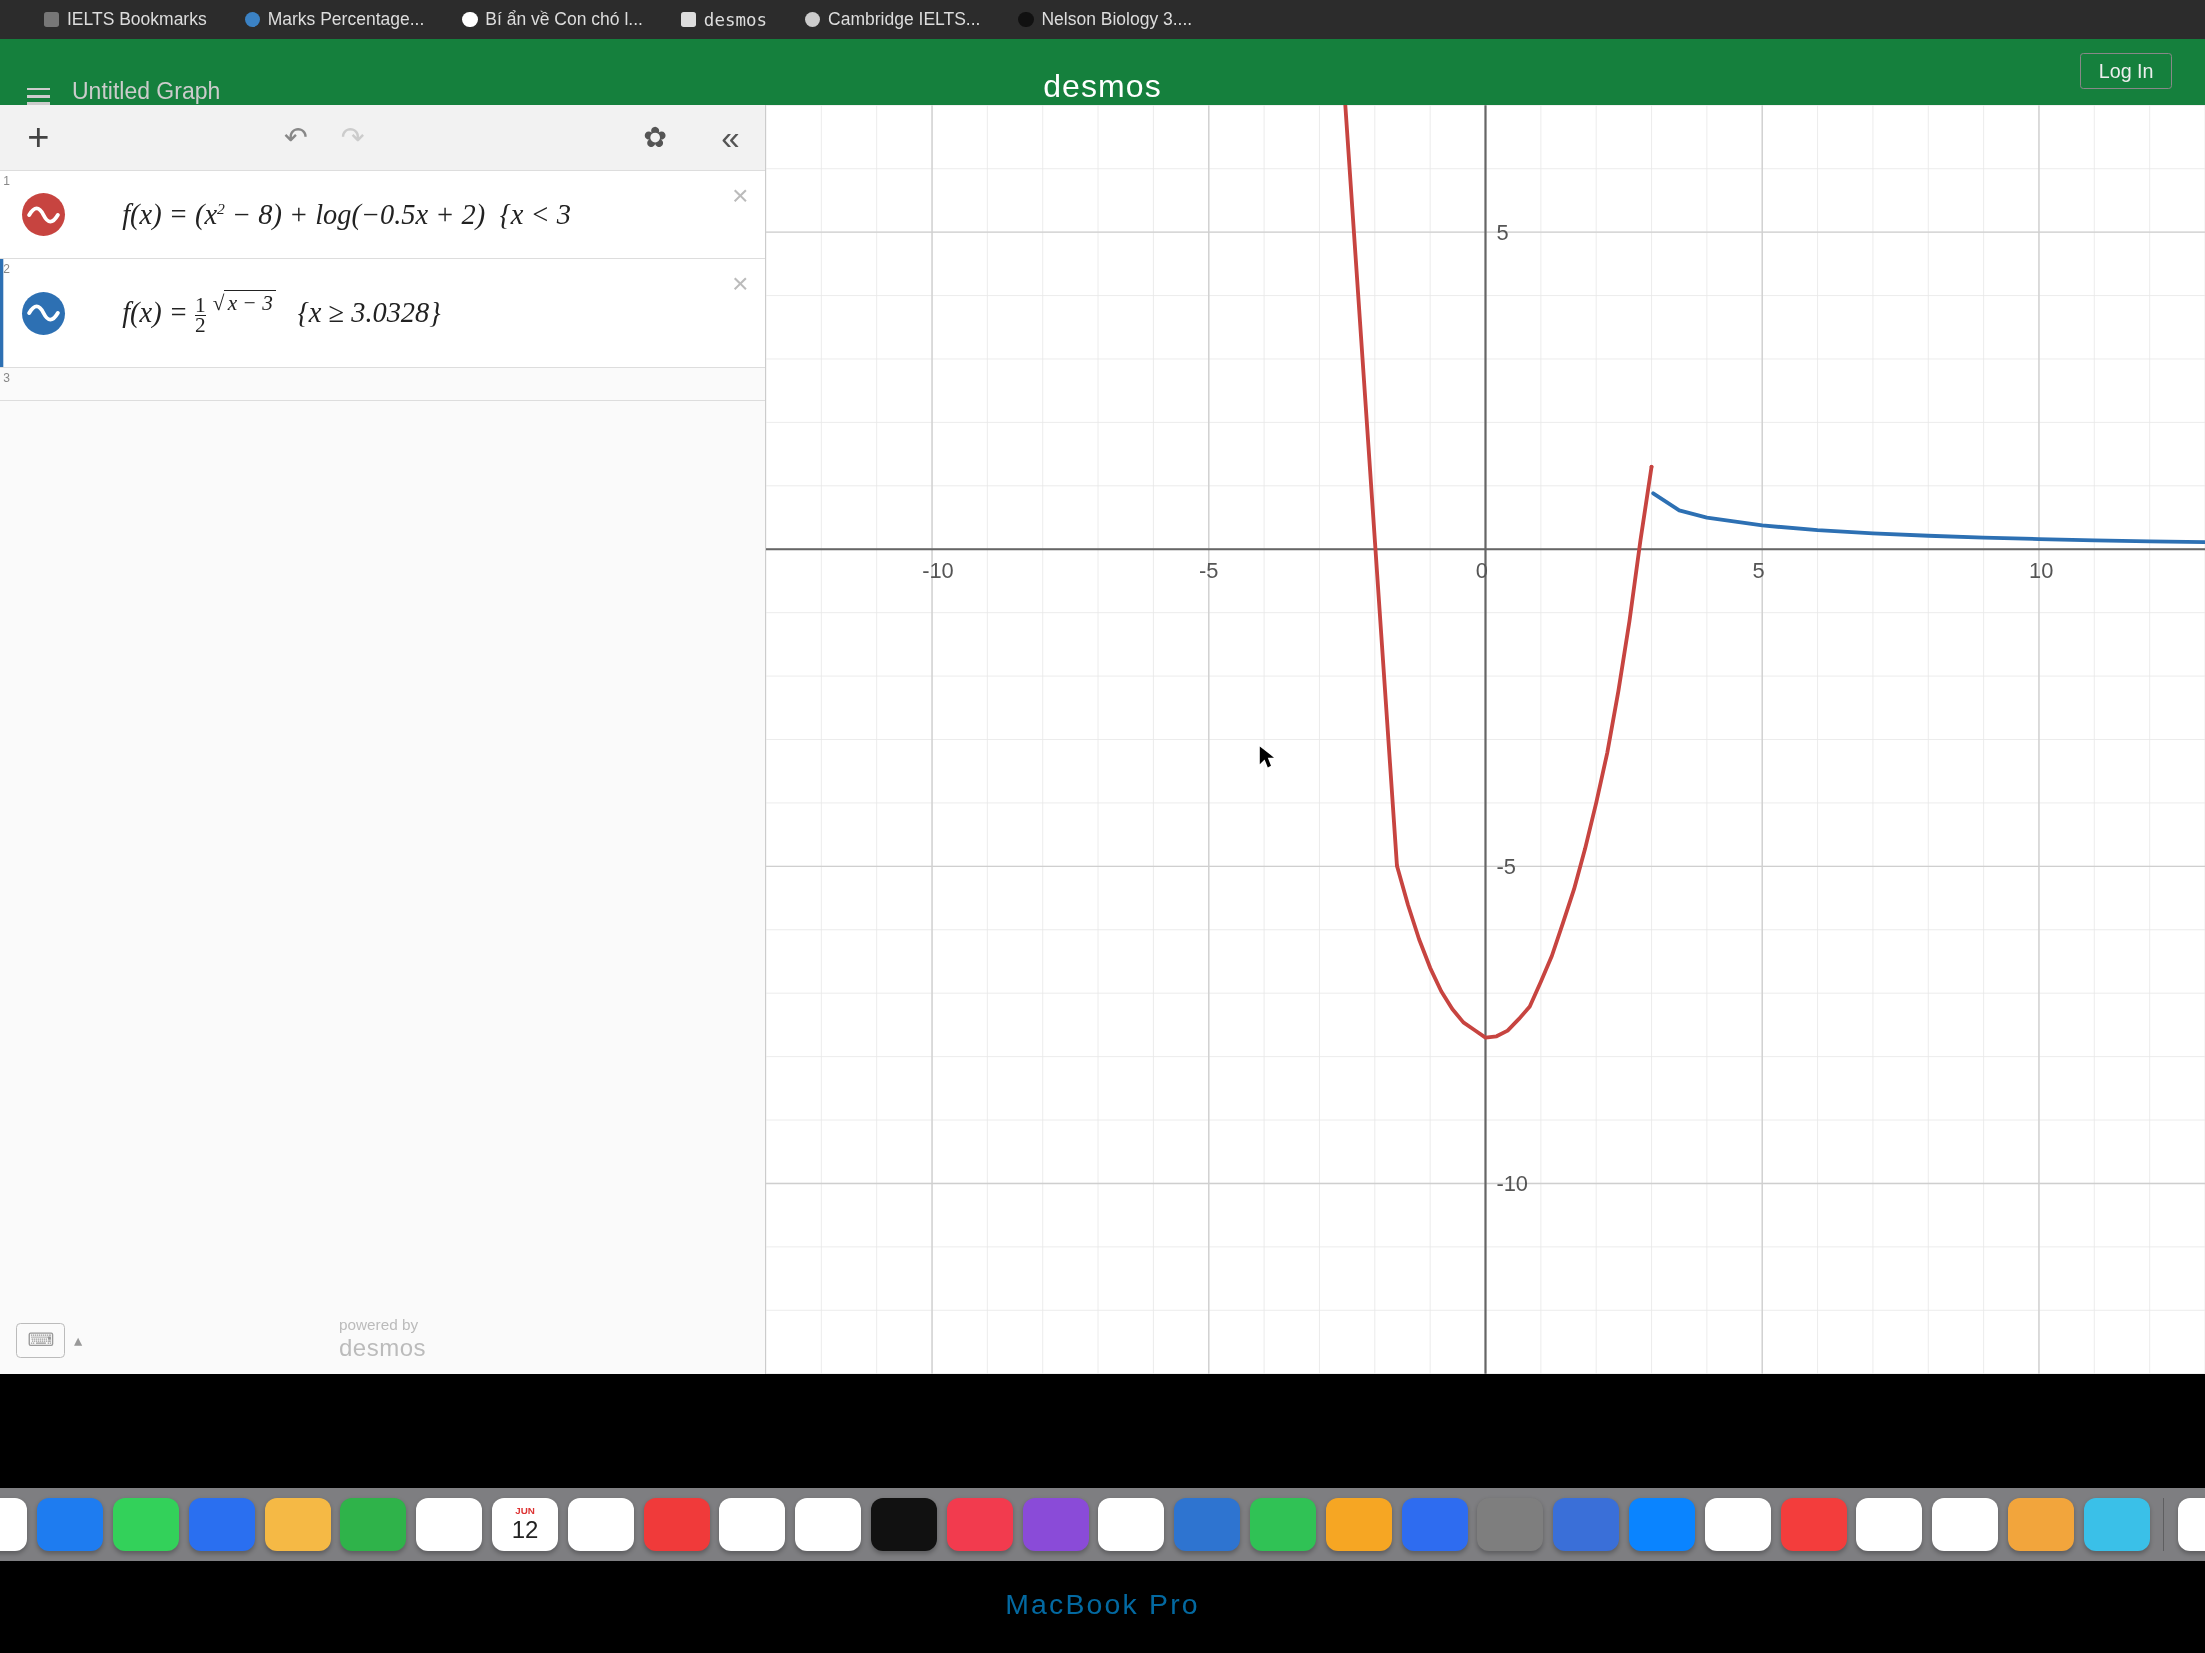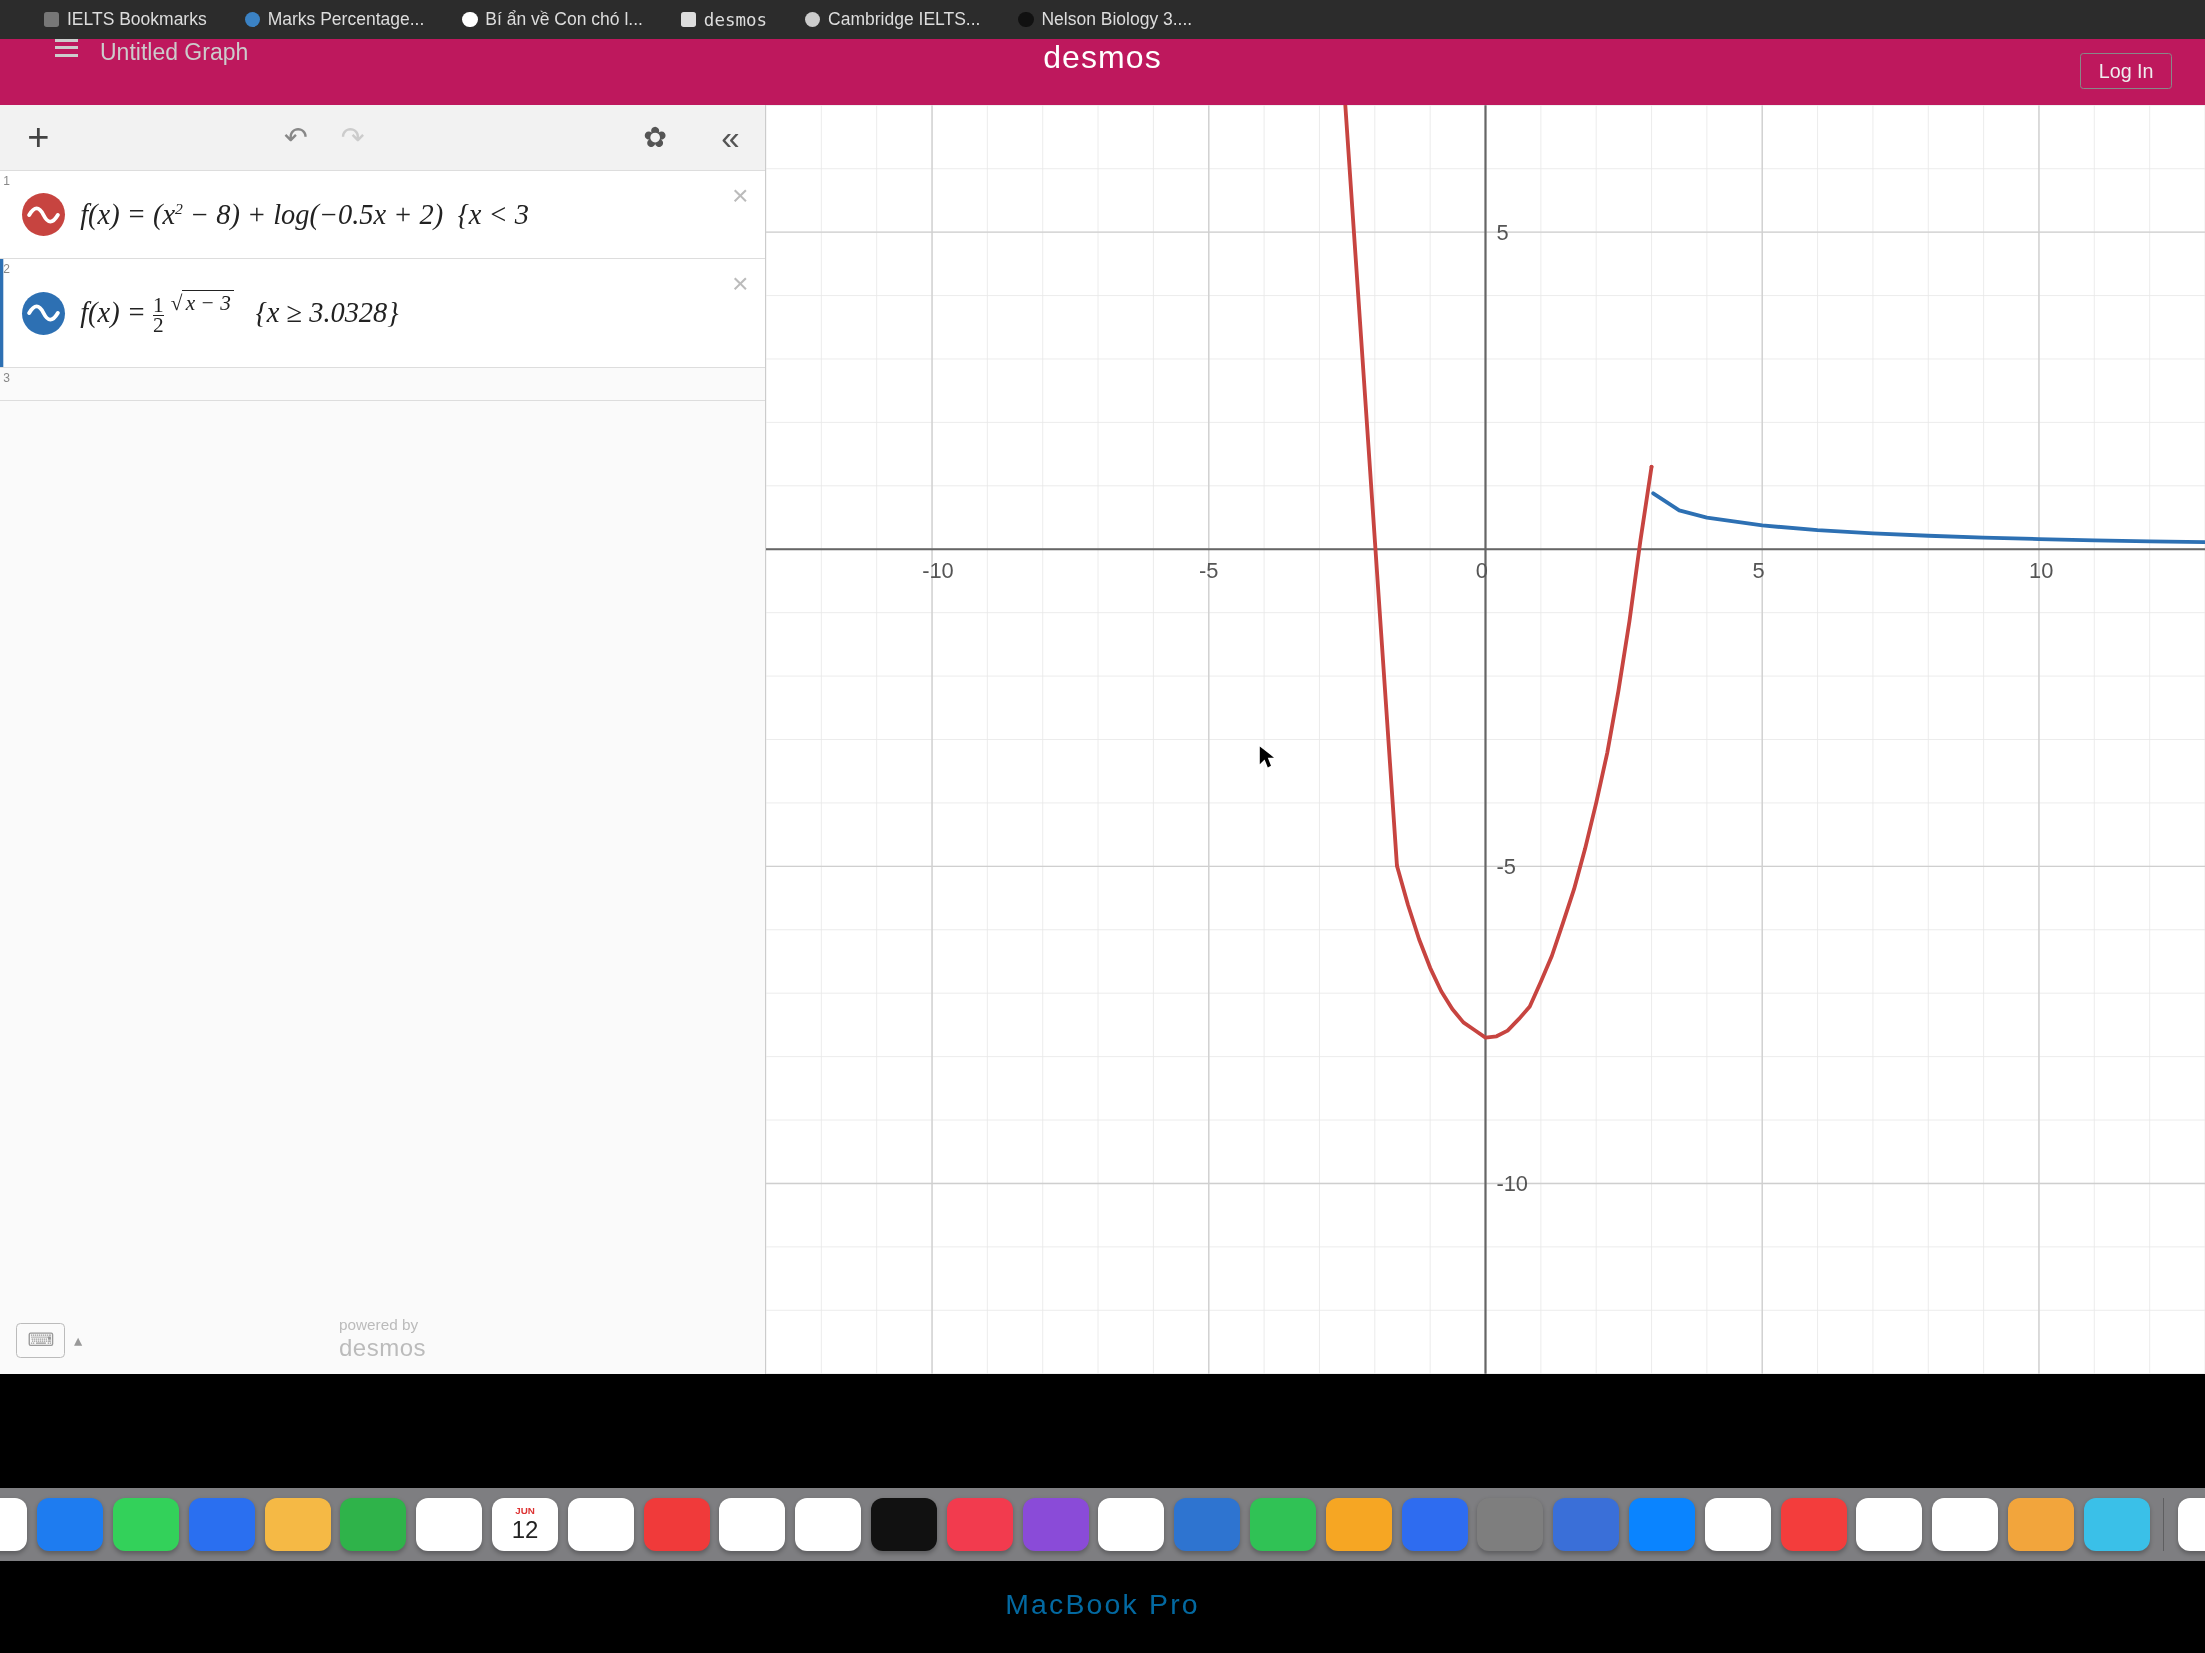--- a/index.html
+++ b/index.html
@@ -3,41 +3,41 @@
 <meta charset="utf-8">
 <style>
   * { box-sizing: border-box; margin: 0; padding: 0; }
   html, body { width: 100%; height: 100%; font-family: -apple-system, Helvetica, Arial, sans-serif; background:#1b1b1b; }
   .screen { width: 2205px; height: 1654px; background:#000; position:relative; overflow:hidden; transform-origin: top left;}
   
   .bookmark-bar { position:absolute; top:0; left:0; right:0; height:39px; background:#2c2c2c; display:flex; align-items:center; gap:38px; padding-left:44px; color:#ddd; font-size:17.5px;}
   .bookmark { display:flex; align-items:center; gap:7.7px; white-space:nowrap;}
   .bm-ico { width:15.3px; height:15.3px; border-radius:2.7px; background:#777; display:inline-block;}
   
-  .desmos-header { position:absolute; top:39px; left:0; right:0; height:66px; background:#be185d; color:#eee; display:flex; align-items:flex-start;padding-left:28px;}
+  .desmos-header { position:absolute; top:39px; left:0; right:0; height:66px; background:#15803d; color:#eee; display:flex; align-items:flex-end;}
   .hamburger { width:23px; height:17.5px; margin-left:27px; display:flex; flex-direction:column; justify-content:space-between;}
   .hamburger span { display:block; height:2.7px; background:#ccc;}
   .graph-title { font-size:23px; color:#ccc; margin-left:22px;}
   .desmos-logo { position:absolute; left:50%; transform:translateX(-50%); font-size:32px; letter-spacing:1.1px; color:#fff; font-weight:400;}
   .login-btn { position:absolute; right:33px; top:14.2px; height:36px; padding:0 17.5px; border:1.1px solid #888; color:#eee; font-size:19.7px; display:flex; align-items:center; border-radius:3.3px;}
   
   .app-body { position:absolute; top:105px; left:0; right:0; bottom:280px; background:#fff; display:flex;}
   
   .exp-panel { width:766px; background:#fafafa; border-right:0.5px solid #ccc; display:flex; flex-direction:column; position:relative;}
   .exp-toolbar { height:66px; background:#f2f2f2; border-bottom:0.5px solid #ddd; display:flex; align-items:center; position:relative;}
   .add-btn { width:44px; height:44px; margin-left:16.4px; font-size:38px; color:#444; display:flex; align-items:center; justify-content:center;}
   .undo-redo { position:absolute; left:284px; display:flex; gap:33px; font-size:28.4px; color:#888;}
   .gear { position:absolute; right:98px; font-size:28.4px; color:#555;}
   .collapse { position:absolute; right:33px; font-size:33px; color:#555; letter-spacing:-7.7px;}
   .exp-row { display:flex; align-items:center; border-bottom:0.5px solid #ddd; min-height:88px; background:#fff; position:relative;}
   .exp-row.selected { background:#fff; box-shadow: inset 3.3px 0 0 #2d70b3;}
   .row-index { width:14.2px; align-self:flex-start; font-size:12px; color:#888; padding:3.3px 0 0 3.3px;}
   .color-swatch { width:43px; height:43px; border-radius:50%; margin:0 15.3px 0 7.7px; display:flex; align-items:center; justify-content:center;}
   .swatch-wave { width:33px; height:22px;}
-  .expr-text { font-family: "Times New Roman", serif; font-size:28.4px; color:#222; font-style:italic; white-space:nowrap;}
+  .expr-text { font-family: "Times New Roman", serif; font-size:28.4px; color:#222; font-style:italic; white-space:nowrap;margin-left:42px;}
   .row-delete { position:absolute; right:16.4px; top:7.7px; font-size:28.4px; color:#bbb;}
   .panel-footer { position:absolute; bottom:0; left:0; right:0; height:71px; display:flex; align-items:center; justify-content:center; color:#bbb;}
   .kbd-btn { position:absolute; left:16.4px; bottom:16.4px; width:49px; height:35px; border:1.1px solid #bbb; border-radius:4.4px; display:flex; align-items:center; justify-content:center; font-size:18.6px; color:#999;}
   .kbd-caret { position:absolute; left:74px; bottom:24px; font-size:16.4px; color:#999;}
   .powered { font-size:15.3px; color:#bbb;}
   .powered .dl { font-size:24px; letter-spacing:0.5px; color:#bbb;}
   
   .graph-area { flex:1; position:relative; background:#fff;}
   .graph-svg { width:100%; height:100%;}
   .axis-label { font-size:40px; fill:#555; font-family:Arial, sans-serif;}

